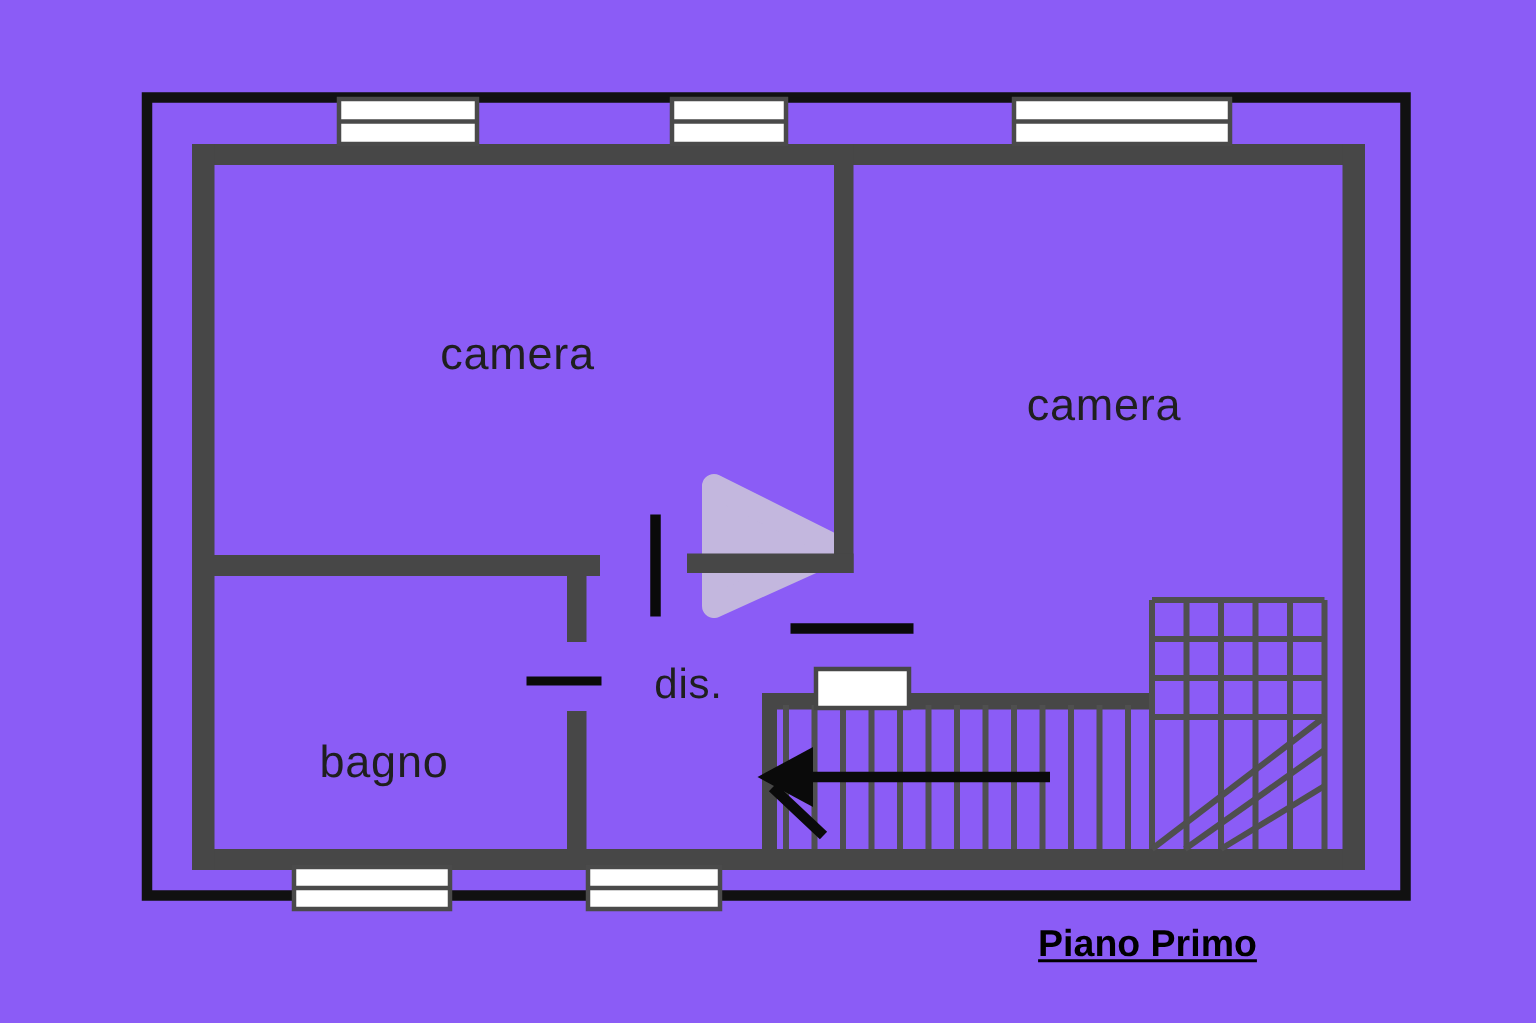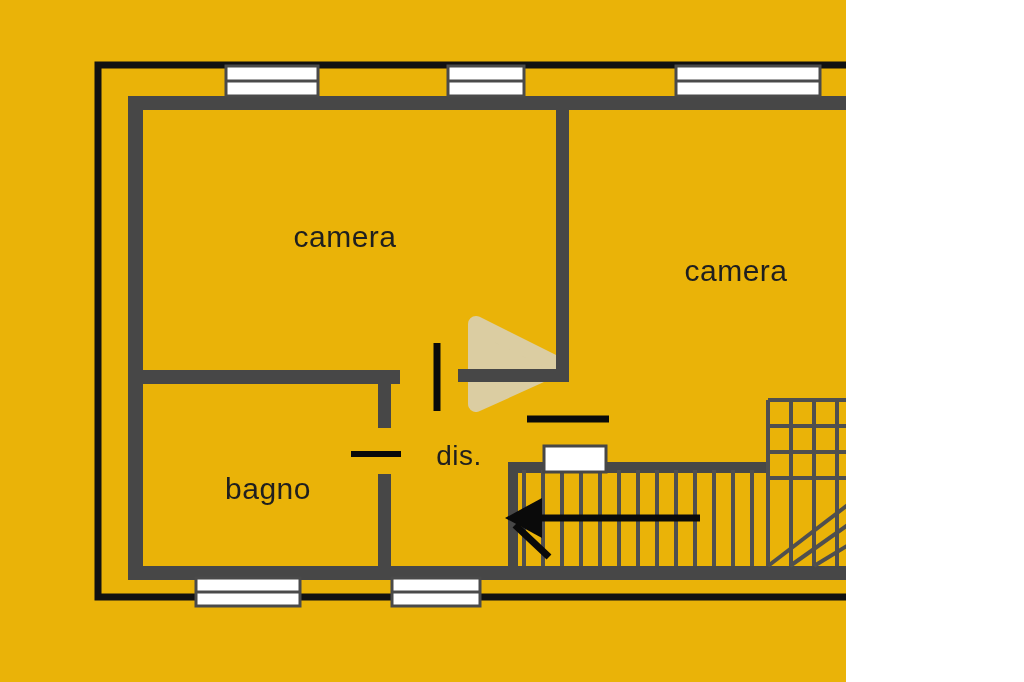--- a/index.html
+++ b/index.html
@@ -2,23 +2,23 @@
 <html><head>
 <meta charset="utf-8">
 <style>
   html, body {
     margin: 0;
     padding: 0;
     background: #ffffff;
   }
   .page {
     position: relative;
-    width: 846px;
+    width: 1024px;
     height: 682px;
-    background: #eab308;
+    background: #8b5cf6;
     font-family: "Liberation Sans", sans-serif;
     overflow: hidden;
   }
   svg.plan {
     position: absolute;
     left: 0;
     top: 0;
     width: 1024px;
     height: 682px;
   }
@@ -147,18 +147,19 @@
       <polygon points="505,518 542,498 542,538" fill="#0a0a0a"></polygon>
       <line x1="515" y1="525" x2="549" y2="557" stroke="#0a0a0a" stroke-width="7"></line>
     </g>
 
   </svg>
 
   <div class="room-label" style="left:345px; top:237px;">camera</div>
 
   <div class="room-label" style="left:736px; top:271px;">camera</div>
 
-  <div class="room-label" style="left:256px; top:489px;margin-left:12px;">bagno</div>
+  <div class="room-label" style="left:256px; top:509px;">bagno</div>
 
   <div class="room-label small" style="left:459px; top:456px;">dis.</div>
 
+  <div class="plan-title">Piano Primo</div>
 
 </div>
 
 </body></html>

